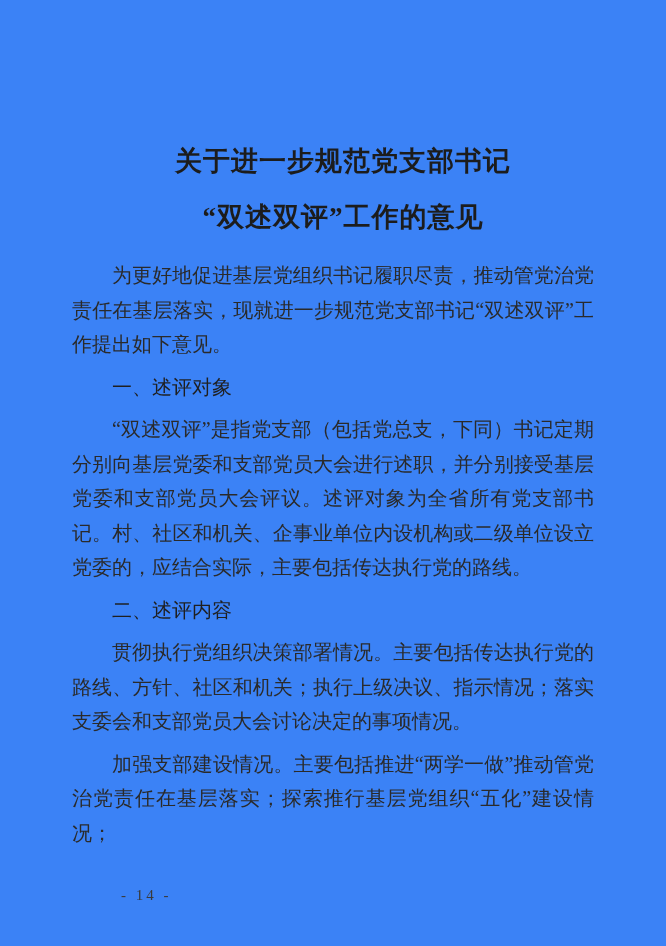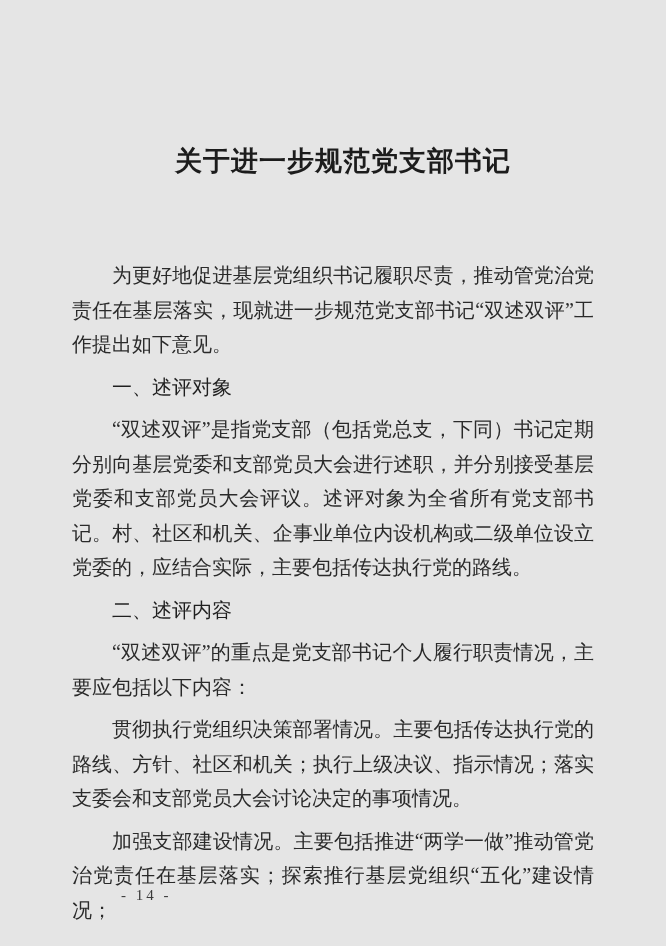--- a/index.html
+++ b/index.html
@@ -4,21 +4,21 @@
 <style>
   html, body {
     margin: 0;
     padding: 0;
     background: #ffffff;
   }
   .page {
     position: relative;
     width: 666px;
     height: 946px;
-    background: #e5e5e5;
+    background: #3b82f6;
     overflow: hidden;
     font-family: "Liberation Serif", "DejaVu Serif", serif;
     color: #2a2a2a;
   }
   .doc-title {
     position: absolute;
     top: 133px;
     left: 20px;
     right: 0;
     margin: 0;
@@ -60,27 +60,27 @@
     font-family: "Liberation Serif", "DejaVu Serif", serif;
   }
 </style>
 </head>
 <body>
 
 <div class="page">
 
   <h1 class="doc-title">
     <span class="title-line">关于进一步规范党支部书记</span>
+    <span class="title-line">“双述双评”工作的意见</span>
   </h1>
 
   <div class="doc-body">
     <p class="para">为更好地促进基层党组织书记履职尽责，推动管党治党责任在基层落实，现就进一步规范党支部书记“双述双评”工作提出如下意见。</p>
     <p class="para heading">一、述评对象</p>
     <p class="para">“双述双评”是指党支部（包括党总支，下同）书记定期分别向基层党委和支部党员大会进行述职，并分别接受基层党委和支部党员大会评议。述评对象为全省所有党支部书记。村、社区和机关、企事业单位内设机构或二级单位设立党委的，应结合实际，主要包括传达执行党的路线。</p>
     <p class="para heading">二、述评内容</p>
-    <p class="para">“双述双评”的重点是党支部书记个人履行职责情况，主要应包括以下内容：</p>
     <p class="para">贯彻执行党组织决策部署情况。主要包括传达执行党的路线、方针、社区和机关；执行上级决议、指示情况；落实支委会和支部党员大会讨论决定的事项情况。</p>
     <p class="para">加强支部建设情况。主要包括推进“两学一做”推动管党治党责任在基层落实；探索推行基层党组织“五化”建设情况；</p>
   </div>
 
   <div class="page-footer">- 14 -</div>
 
 </div>
 
 </body></html>

